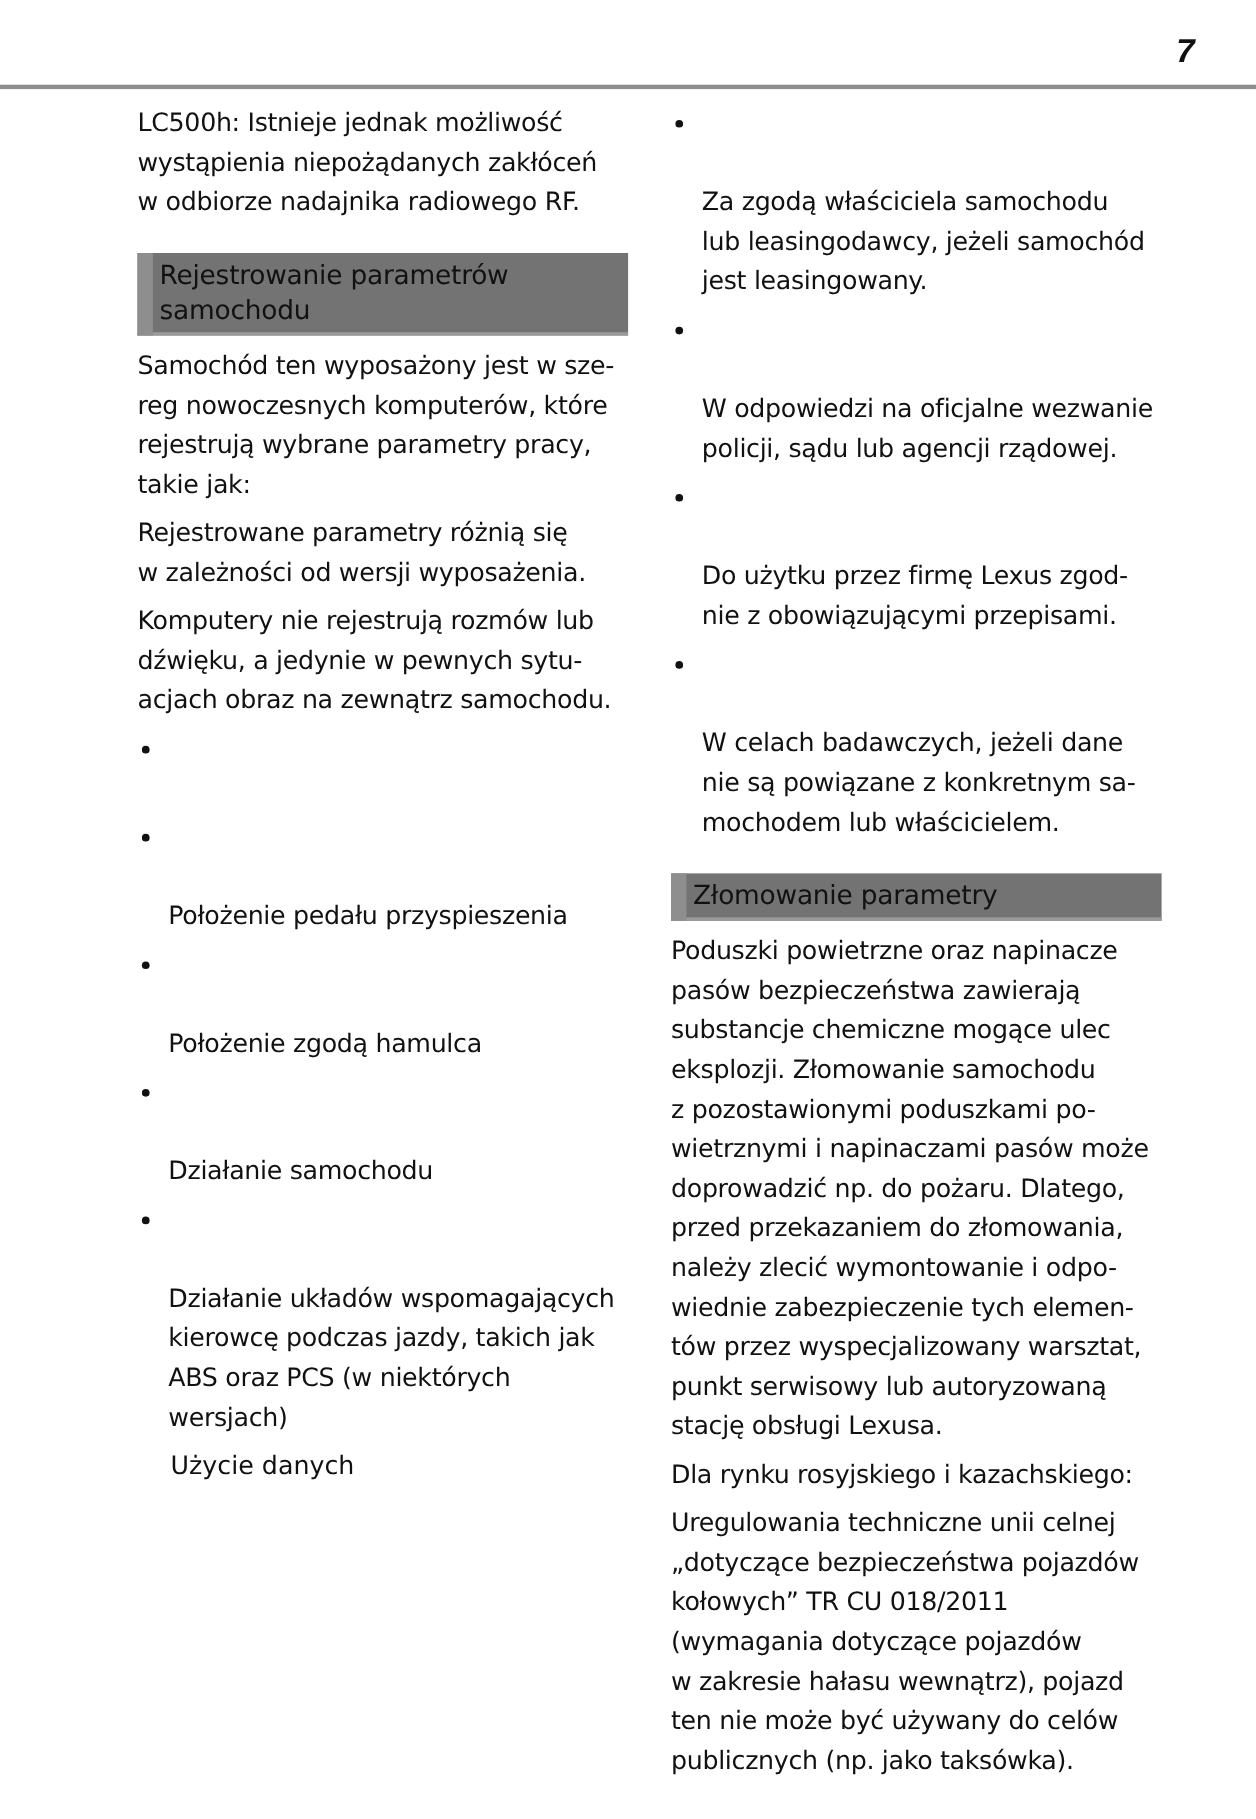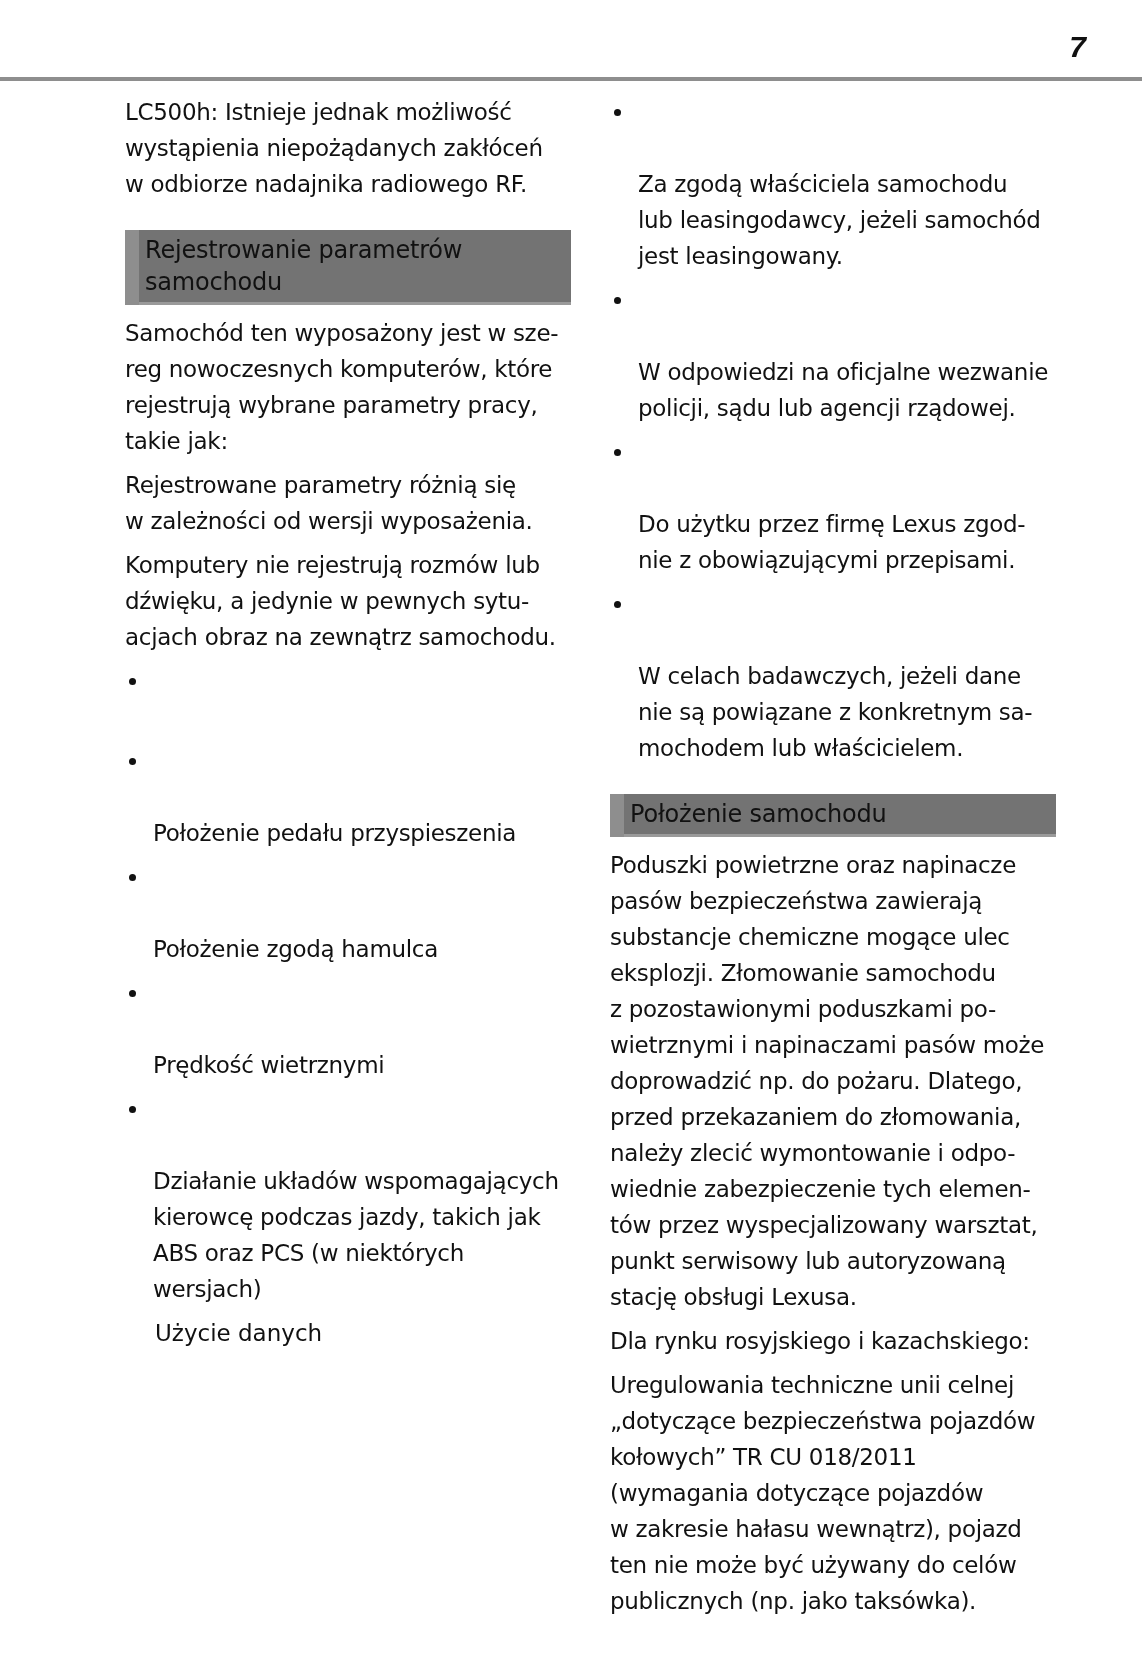--- a/index.html
+++ b/index.html
@@ -137,21 +137,21 @@
     <li class="bullet-item">
       <span class="bullet-dot"></span>
       <span>Położenie pedału przyspieszenia</span>
     </li>
     <li class="bullet-item">
       <span class="bullet-dot"></span>
       <span>Położenie zgodą hamulca</span>
     </li>
     <li class="bullet-item">
       <span class="bullet-dot"></span>
-      <span>Prędkość wietrznymi</span>
+      <span>Działanie samochodu</span>
     </li>
     <li class="bullet-item">
       <span class="bullet-dot"></span>
       <span>Działanie układów wspomagających
 kierowcę podczas jazdy, takich jak
 ABS oraz PCS (w niektórych wersjach)</span>
     </li>
   </ul>
 
   <div class="big-bullet">
@@ -181,21 +181,21 @@
     </li>
     <li class="bullet-item">
       <span class="bullet-dot"></span>
       <span>W celach badawczych, jeżeli dane
 nie są powiązane z konkretnym sa-
 mochodem lub właścicielem.</span>
     </li>
   </ul>
 
   <div class="section-header">
-    <h2 class="section-title">Położenie samochodu</h2>
+    <h2 class="section-title">Złomowanie parametry</h2>
   </div>
   <p class="para">Poduszki powietrzne oraz napinacze
 pasów bezpieczeństwa zawierają
 substancje chemiczne mogące ulec
 eksplozji. Złomowanie samochodu
 z pozostawionymi poduszkami po-
 wietrznymi i napinaczami pasów może
 doprowadzić np. do pożaru. Dlatego,
 przed przekazaniem do złomowania,
 należy zlecić wymontowanie i odpo-

